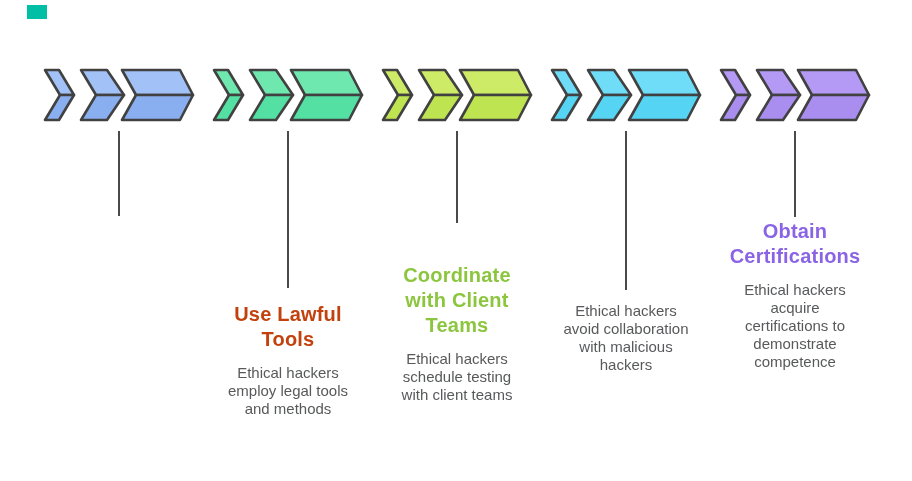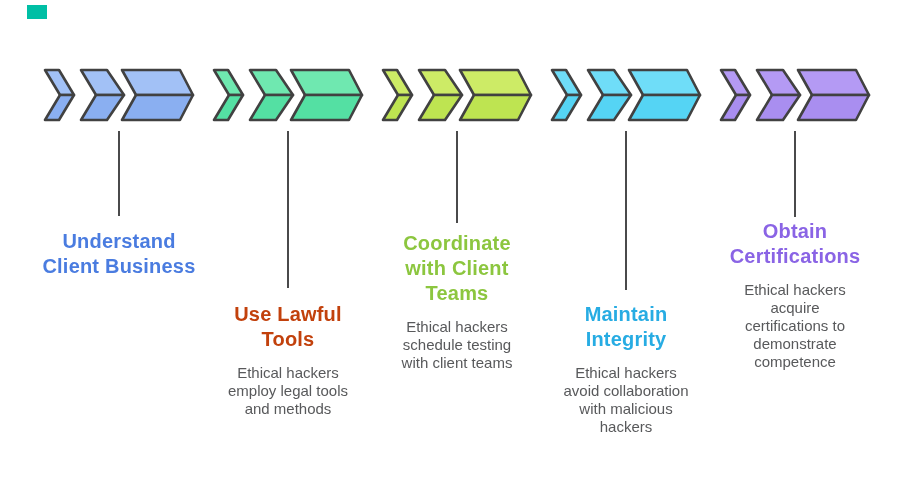--- a/index.html
+++ b/index.html
@@ -67,22 +67,20 @@
     <svg class="chev" width="153" height="55" viewBox="0 0 153 55">
       <polygon points="2,2 16,2 31,27 17,27" fill="#A2C1F6"></polygon>
       <polygon points="17,27 31,27 16,52 2,52" fill="#8AAFF1"></polygon>
       <polygon points="38,2 64,2 81,27 53,27" fill="#A2C1F6"></polygon>
       <polygon points="53,27 81,27 64,52 38,52" fill="#8AAFF1"></polygon>
       <polygon points="79,2 137,2 150,27 93,27" fill="#A2C1F6"></polygon>
       <polygon points="93,27 150,27 137,52 79,52" fill="#8AAFF1"></polygon>
     </svg>
     <div class="connector" style="background: rgb(74, 74, 75);"></div>
     <div class="textcol">
-      <h3 class="title" style="color: rgb(74, 124, 224);">Understand
-Client Business</h3>
     </div>
   </div>
 
   <div class="step g1">
     <svg class="chev" width="153" height="55" viewBox="0 0 153 55">
       <polygon points="2,2 16,2 31,27 17,27" fill="#6FE8B0"></polygon>
       <polygon points="17,27 31,27 16,52 2,52" fill="#54E0A3"></polygon>
       <polygon points="38,2 64,2 81,27 53,27" fill="#6FE8B0"></polygon>
       <polygon points="53,27 81,27 64,52 38,52" fill="#54E0A3"></polygon>
       <polygon points="79,2 137,2 150,27 93,27" fill="#6FE8B0"></polygon>
@@ -102,42 +100,40 @@
     <svg class="chev" width="153" height="55" viewBox="0 0 153 55">
       <polygon points="2,2 16,2 31,27 17,27" fill="#CDEB66"></polygon>
       <polygon points="17,27 31,27 16,52 2,52" fill="#BEE451"></polygon>
       <polygon points="38,2 64,2 81,27 53,27" fill="#CDEB66"></polygon>
       <polygon points="53,27 81,27 64,52 38,52" fill="#BEE451"></polygon>
       <polygon points="79,2 137,2 150,27 93,27" fill="#CDEB66"></polygon>
       <polygon points="93,27 150,27 137,52 79,52" fill="#BEE451"></polygon>
     </svg>
     <div class="connector" style="background: rgb(74, 74, 75);"></div>
     <div class="textcol">
-      <h3 class="title" style="color: rgb(140, 198, 63);">Coordinate
+      <h3 class="title" style="color: rgb(140, 198, 63); margin-top: 32px;">Coordinate
 with Client
 Teams</h3>
       <p class="desc" style="color: rgb(88, 89, 91);">Ethical hackers
 schedule testing
 with client teams</p>
     </div>
   </div>
 
   <div class="step g3">
     <svg class="chev" width="153" height="55" viewBox="0 0 153 55">
       <polygon points="2,2 16,2 31,27 17,27" fill="#6FDDF8"></polygon>
       <polygon points="17,27 31,27 16,52 2,52" fill="#55D4F4"></polygon>
       <polygon points="38,2 64,2 81,27 53,27" fill="#6FDDF8"></polygon>
       <polygon points="53,27 81,27 64,52 38,52" fill="#55D4F4"></polygon>
       <polygon points="79,2 137,2 150,27 93,27" fill="#6FDDF8"></polygon>
       <polygon points="93,27 150,27 137,52 79,52" fill="#55D4F4"></polygon>
     </svg>
     <div class="connector" style="background: rgb(74, 74, 75);"></div>
     <div class="textcol">
-      <h3 class="title" style="color: rgb(39, 172, 227);">Maintain
-Integrity</h3>
       <p class="desc" style="color: rgb(88, 89, 91);">Ethical hackers
 avoid collaboration
 with malicious
 hackers</p>
     </div>
   </div>
 
   <div class="step g4">
     <svg class="chev" width="153" height="55" viewBox="0 0 153 55">
       <polygon points="2,2 16,2 31,27 17,27" fill="#B49AF4"></polygon>

